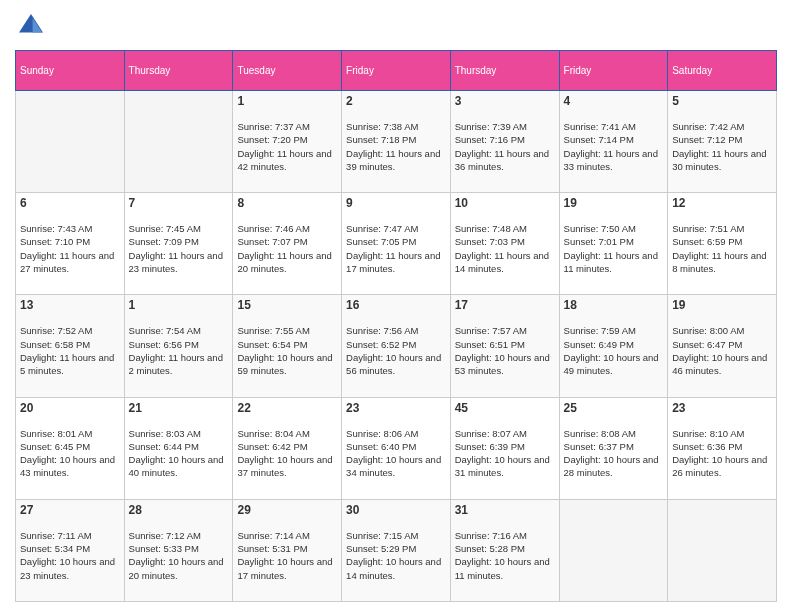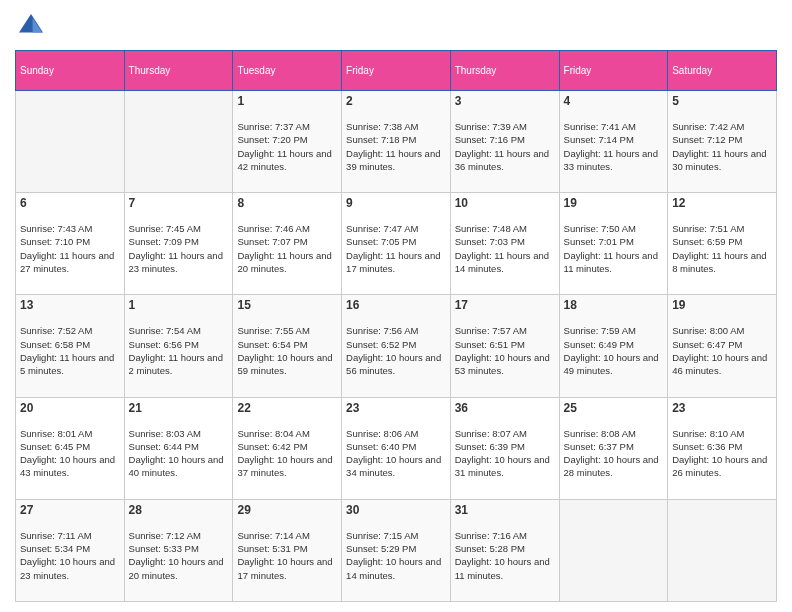--- a/index.html
+++ b/index.html
@@ -231,21 +231,21 @@
           </td>
           <td>
             <span class="day-num">22</span>
             <div class="day-info">Sunrise: 8:04 AM<br>Sunset: 6:42 PM<br>Daylight: 10 hours and 37 minutes.</div>
           </td>
           <td>
             <span class="day-num">23</span>
             <div class="day-info">Sunrise: 8:06 AM<br>Sunset: 6:40 PM<br>Daylight: 10 hours and 34 minutes.</div>
           </td>
           <td>
-            <span class="day-num">36</span>
+            <span class="day-num">45</span>
             <div class="day-info">Sunrise: 8:07 AM<br>Sunset: 6:39 PM<br>Daylight: 10 hours and 31 minutes.</div>
           </td>
           <td>
             <span class="day-num">25</span>
             <div class="day-info">Sunrise: 8:08 AM<br>Sunset: 6:37 PM<br>Daylight: 10 hours and 28 minutes.</div>
           </td>
           <td>
             <span class="day-num">23</span>
             <div class="day-info">Sunrise: 8:10 AM<br>Sunset: 6:36 PM<br>Daylight: 10 hours and 26 minutes.</div>
           </td>

